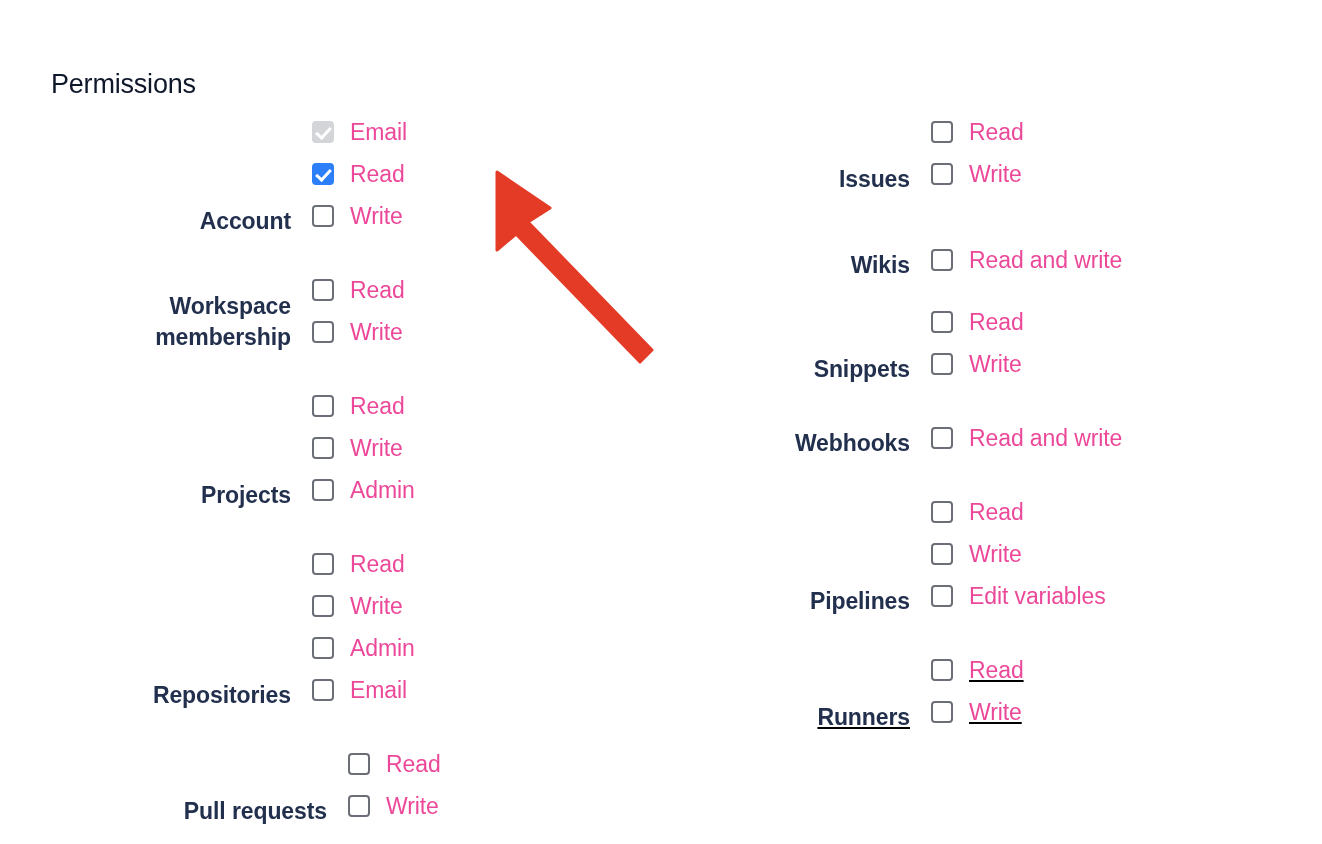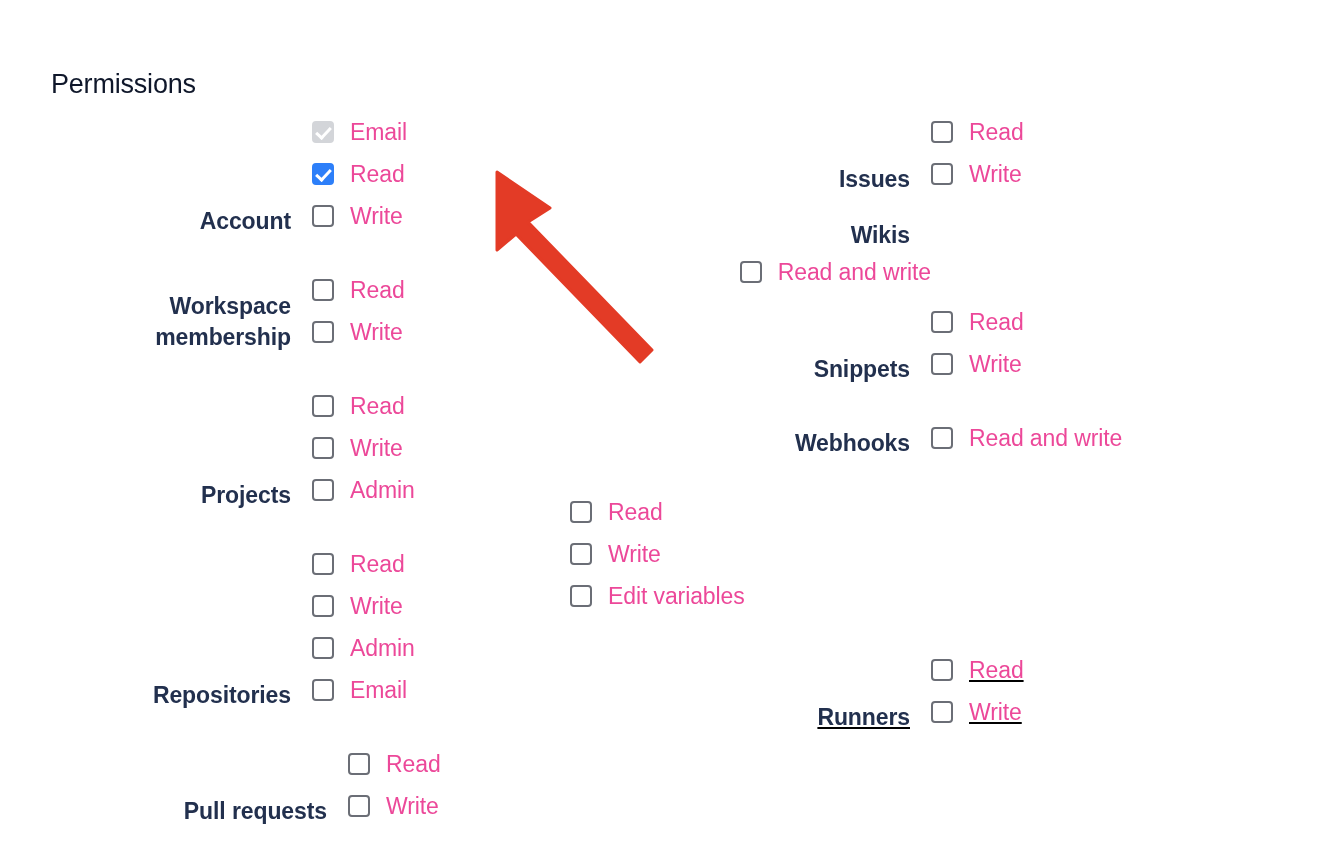--- a/index.html
+++ b/index.html
@@ -223,21 +223,21 @@
           <label class="option-row">
             <span class="checkbox"></span>
             <span class="option-label">Read</span>
           </label>
           <label class="option-row">
             <span class="checkbox"></span>
             <span class="option-label">Write</span>
           </label>
         </div>
       </div>
-      <div class="perm-group" style="top: 215px; flex-direction: column;">
+      <div class="perm-group" style="top: 239px;">
         <div class="group-label">Wikis</div>
         <div class="option-list">
           <label class="option-row">
             <span class="checkbox"></span>
             <span class="option-label">Read and write</span>
           </label>
         </div>
       </div>
       <div class="perm-group" style="top: 301px;">
         <div class="group-label">Snippets</div>
@@ -255,20 +255,21 @@
       <div class="perm-group" style="top: 417px;">
         <div class="group-label">Webhooks</div>
         <div class="option-list">
           <label class="option-row">
             <span class="checkbox"></span>
             <span class="option-label">Read and write</span>
           </label>
         </div>
       </div>
       <div class="perm-group" style="top: 491px;">
+        <div class="group-label">Pipelines</div>
         <div class="option-list">
           <label class="option-row">
             <span class="checkbox"></span>
             <span class="option-label">Read</span>
           </label>
           <label class="option-row">
             <span class="checkbox"></span>
             <span class="option-label">Write</span>
           </label>
           <label class="option-row">

